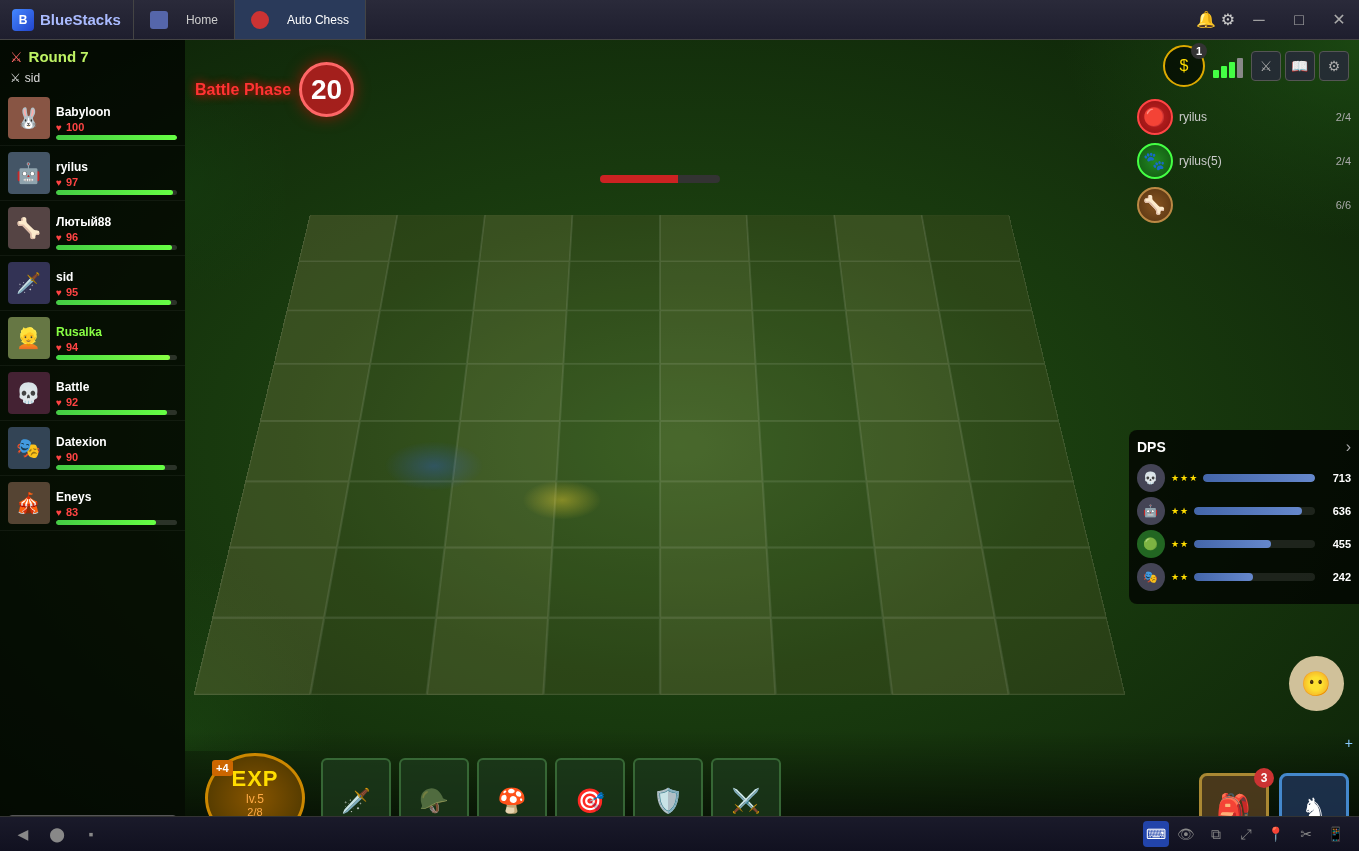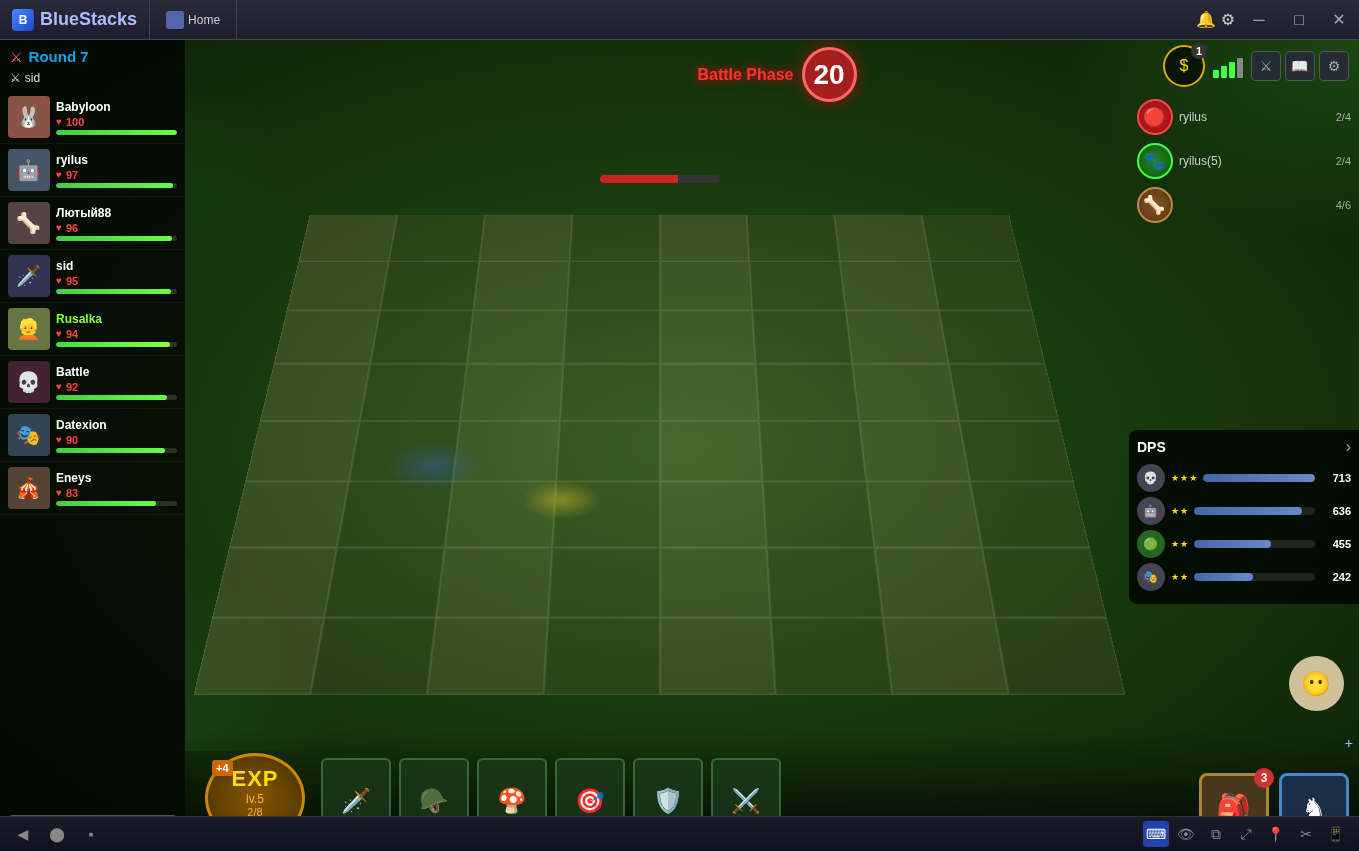--- a/index.html
+++ b/index.html
@@ -37,27 +37,27 @@
       border-radius: 4px;
       display: flex;
       align-items: center;
       justify-content: center;
       color: white;
       font-size: 12px;
       font-weight: bold;
     }
     .title-bar-logo-text {
       color: #aabbff;
-      font-size: 18px;
+      font-size: 15px;
       font-weight: bold;
     }
     .title-bar-tab {
       display: flex;
       align-items: center;
-      gap: 4px;
+      gap: 18px;
       padding: 0 16px;
       height: 100%;
       border-right: 1px solid #444;
       color: #ccc;
       font-size: 12px;
     }
     .title-bar-tab .tab-icon {
       width: 18px;
       height: 18px;
       background: #5566aa;
@@ -155,40 +155,40 @@
       align-items: center;
       gap: 6px;
     }
     .round-icon {
       color: #ff6666;
       font-size: 14px;
     }
     .round-text {
       font-size: 15px;
       font-weight: bold;
-      color: #0ea5e9;
+      color: #bef264;
     }
     .player-name-top {
       padding: 2px 10px 6px;
       font-size: 12px;
       color: #dddddd;
       display: flex;
       align-items: center;
       gap: 4px;
     }
 
     
     .battle-phase-banner {
       position: absolute;
-      top: 7px;
+      top: 22px;
       left: 195px;
       right: 0;
       display: flex;
       align-items: center;
-      justify-content: center;
+      justify-content: flex-start;
       z-index: 20;
     }
     .battle-phase-text {
       color: #ff3333;
       font-size: 16px;
       font-weight: bold;
       text-shadow: 0 0 10px #ff0000;
       margin-right: 8px;
     }
     .battle-timer {
@@ -239,20 +239,21 @@
       flex: 1;
       min-width: 0;
     }
     .player-name {
       font-size: 12px;
       font-weight: bold;
       color: white;
       white-space: nowrap;
       overflow: hidden;
       text-overflow: ellipsis;
+      margin-top: 9px;
     }
     .player-name.rusalka { color: #88ff44; }
     .player-hp-row {
       display: flex;
       align-items: center;
       gap: 4px;
       margin-top: 2px;
     }
     .heart-icon { color: #ff4444; font-size: 10px; }
     .player-hp-text {
@@ -736,20 +737,24 @@
 
 <div id="title-bar">
   <div class="title-bar-logo">
     <div class="title-bar-logo-icon">B</div>
     <span class="title-bar-logo-text">BlueStacks</span>
   </div>
   <div class="title-bar-tab">
     <div class="tab-icon"></div>
     <span>Home</span>
   </div>
+  <div class="title-bar-tab active">
+    <div class="tab-icon"></div>
+    <span>Auto Chess</span>
+  </div>
   <div class="title-bar-controls">
     <div class="notif-area">
       <span class="notif-icon">🔔</span>
       <span class="notif-icon">⚙</span>
     </div>
     <div class="title-ctrl-btn">─</div>
     <div class="title-ctrl-btn">□</div>
     <div class="title-ctrl-btn close">✕</div>
   </div>
 </div>
@@ -1008,21 +1013,21 @@
       <span class="synergy-progress">2/4</span>
     </div>
     <div class="synergy-row">
       <div class="synergy-icon green">🐾</div>
       <span class="synergy-name">ryilus(5)</span>
       <span class="synergy-progress">2/4</span>
     </div>
     <div class="synergy-row">
       <div class="synergy-icon brown">🦴</div>
       <span class="synergy-name"></span>
-      <span class="synergy-progress">4/6</span>
+      <span class="synergy-progress">6/6</span>
     </div>
   </div>
 
   <div id="dps-panel">
     <div class="dps-header">
       <span class="dps-title">DPS</span>
       <span class="dps-chevron">›</span>
     </div>
     <div class="dps-row">
       <div class="dps-avatar">💀</div>

